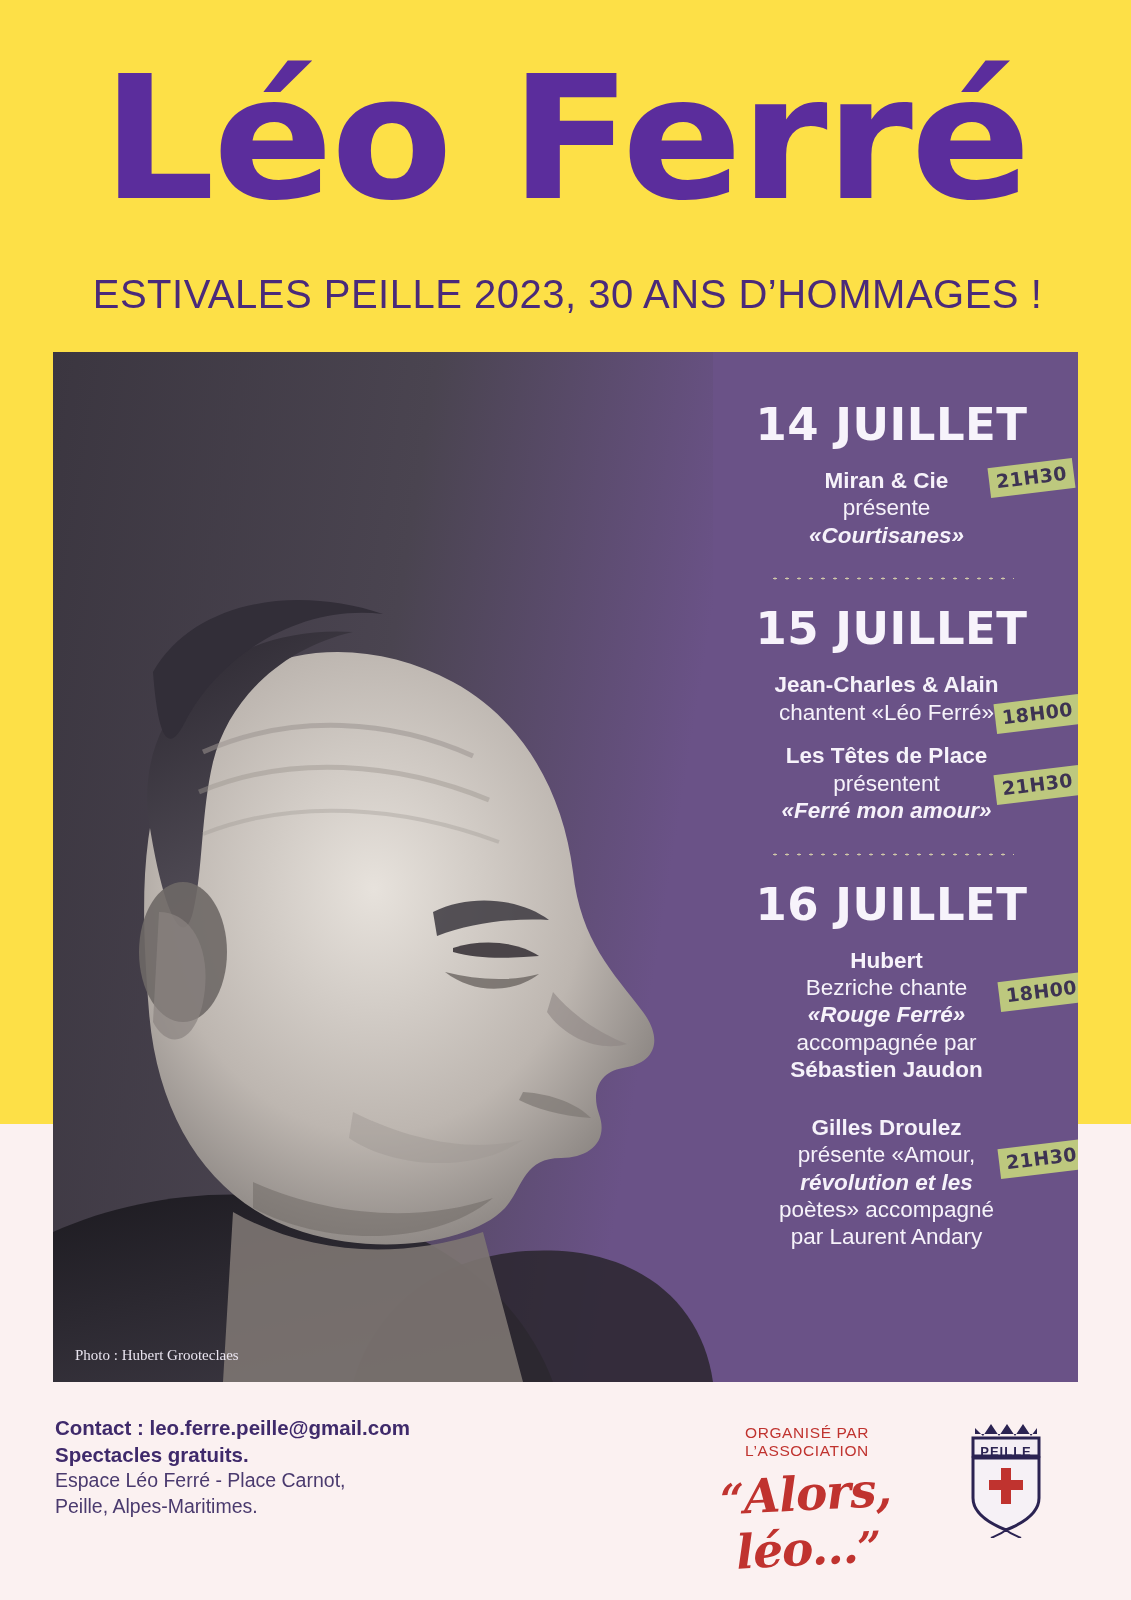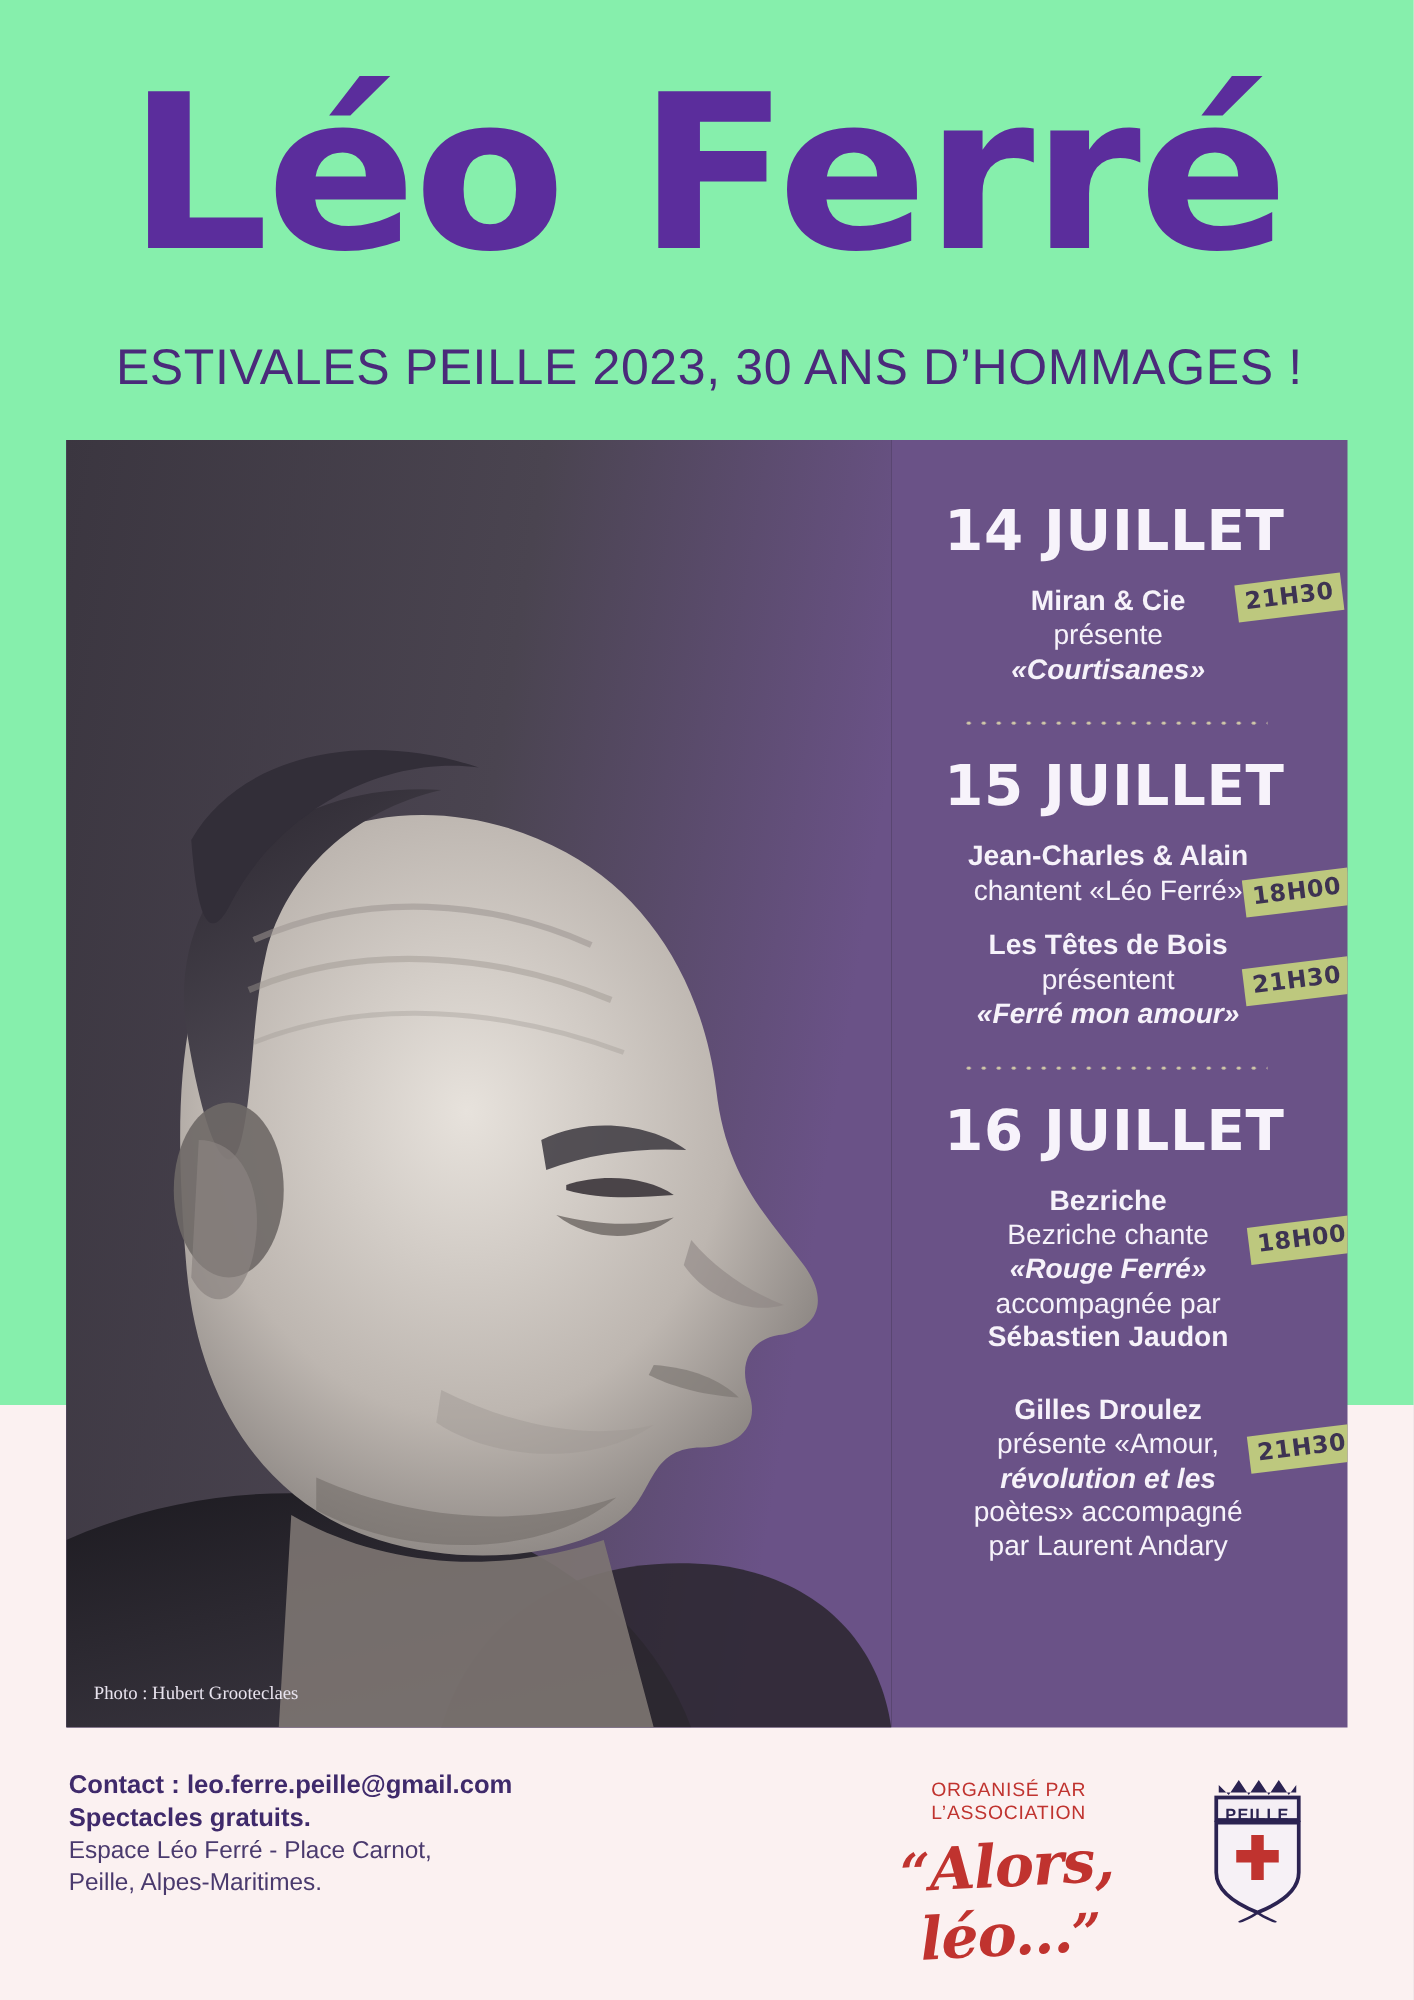--- a/index.html
+++ b/index.html
@@ -9,21 +9,21 @@
     height: 1600px;
     background: #fbf1f1;
     font-family: "Liberation Sans", sans-serif;
     overflow: hidden;
   }
 
   .poster {
     position: relative;
     width: 1131px;
     height: 1124px;
-    background: #86efac;
+    background: #fde047;
   }
 
   
   .title {
     position: absolute;
     left: 0; right: 0;
     top: 60px;
     text-align: center;
     font-size: 172px;
     line-height: 0.92;
@@ -276,33 +276,33 @@
       <div class="dots"></div>
 
       <div class="block">
         <div class="day-head">15 JUILLET</div>
         <div class="act">
           <div><b>Jean-Charles &amp; Alain</b></div>
           <div><span>chantent «Léo Ferré»</span></div>
           <div class="time" style="right:-18px; top:28px;">18H00</div>
         </div>
         <div class="act">
-          <div><b>Les Têtes de Bois</b></div>
+          <div><b>Les Têtes de Place</b></div>
           <div><span>présentent</span></div>
           <div><i>«Ferré mon amour»</i></div>
           <div class="time" style="right:-18px; top:28px;">21H30</div>
         </div>
       </div>
 
       <div class="dots"></div>
 
       <div class="block">
         <div class="day-head">16 JUILLET</div>
         <div class="act">
-          <div><b>Bezriche</b></div>
+          <div><b>Hubert</b></div>
           <div><span>Bezriche chante</span></div>
           <div><i>«Rouge Ferré»</i></div>
           <div><span>accompagnée par</span></div>
           <div><b>Sébastien Jaudon</b></div>
           <div class="time" style="right:-22px; top:30px;">18H00</div>
         </div>
         <div class="act" style="margin-top:30px;text-align:center;">
           <div><b>Gilles Droulez</b></div>
           <div><span>présente «Amour,</span></div>
           <div><i>révolution et les</i></div>

